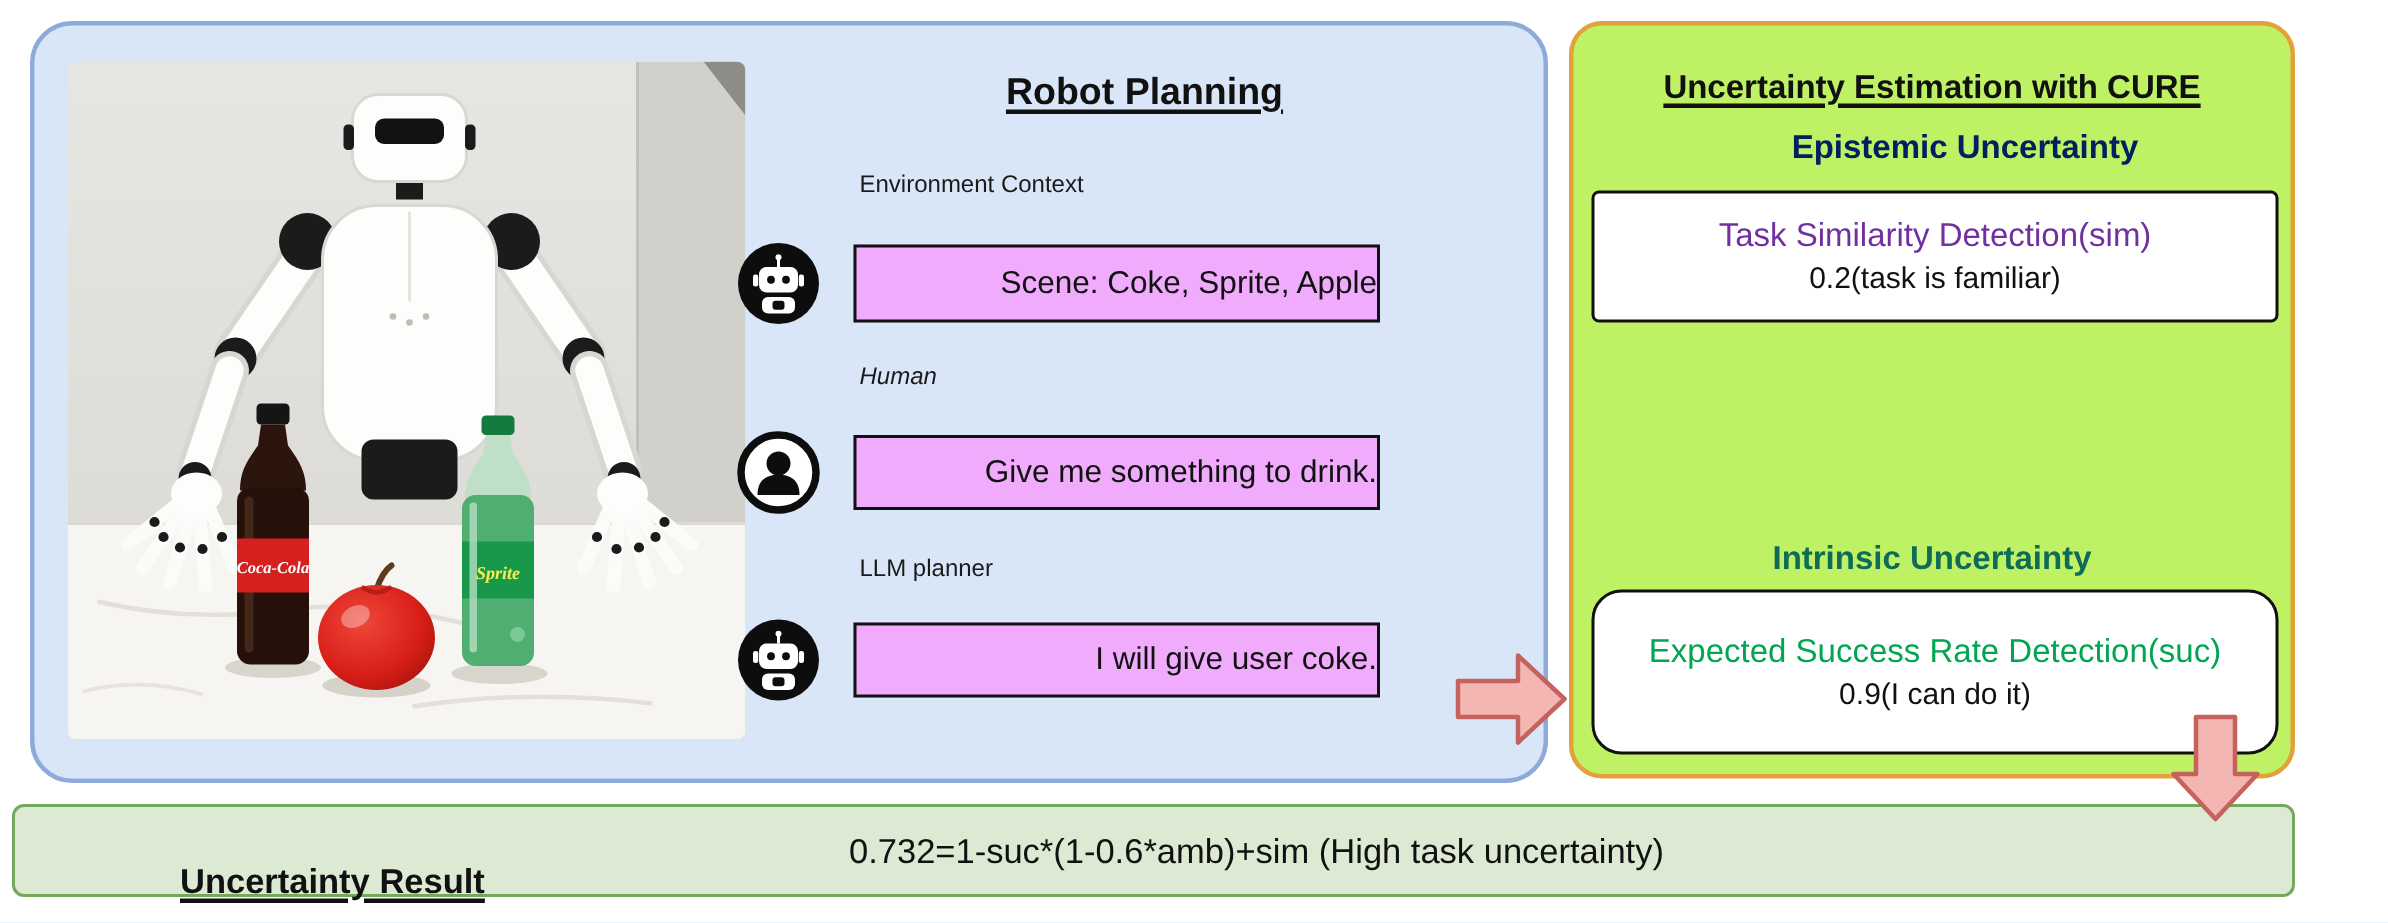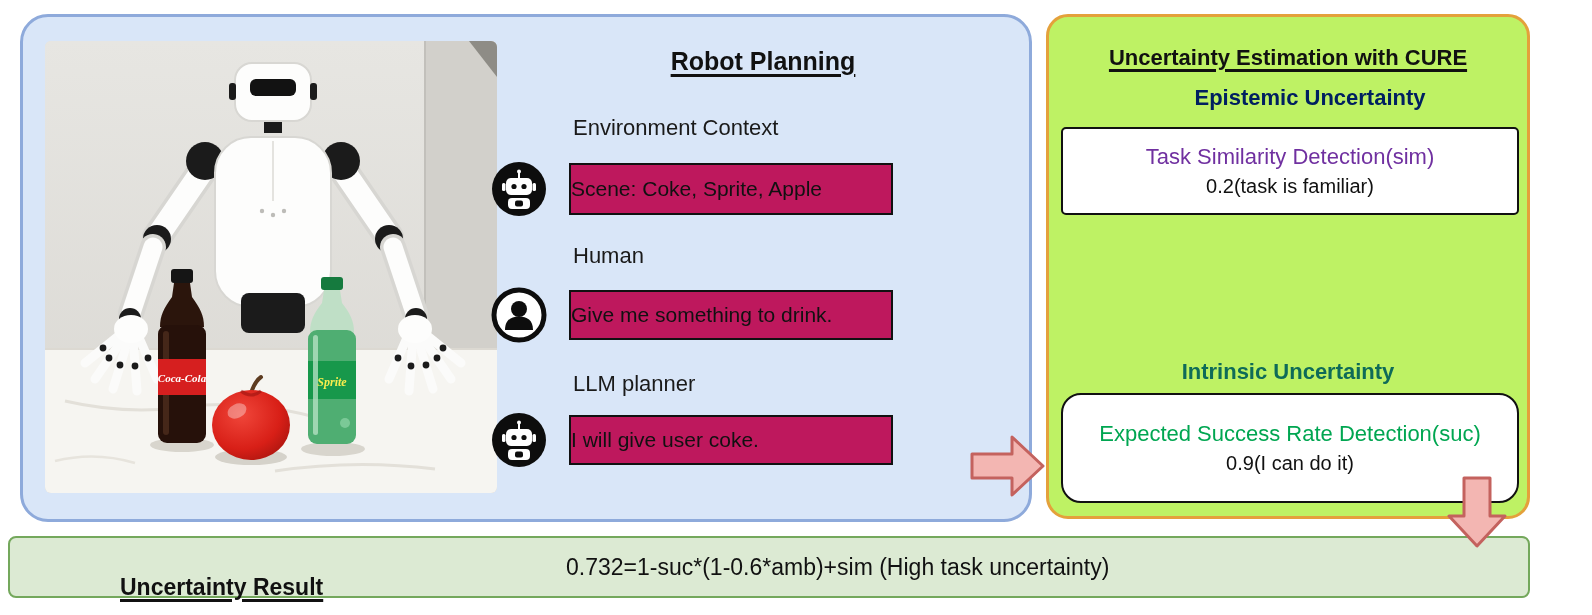--- a/index.html
+++ b/index.html
@@ -8,27 +8,27 @@
 
   .underlined { text-decoration:underline; text-decoration-thickness:2.5px; text-underline-offset:4px; }
 
   
   .left-panel { position:absolute; left:20px; top:14px; width:1012px; height:508px;
                 background:#d9e6f8; border:3px solid #8eaadb; border-radius:28px; }
   .photo { position:absolute; left:22px; top:24px; width:452px; height:452px;
            border-radius:6px; overflow:hidden; background:#e3e2de; }
   .lp-title { position:absolute; left:480px; top:30px; width:520px; text-align:center;
               font-size:25px; font-weight:bold; color:#111; }
-  .row-label { position:absolute; left:550px; font-size:22px; color:#1a1a1a; }
-  .msg-box { position:absolute; left:546px; width:324px; background:#be185d; border:2.5px solid #111;
-             display:flex; align-items:center; justify-content:flex-start; font-size:21px; }
+  .row-label { position:absolute; left:550px; font-size:16px; color:#1a1a1a; }
+  .msg-box { position:absolute; left:546px; width:351px; background:#f0abfc; border:2.5px solid #111;
+             display:flex; align-items:center; justify-content:flex-end; font-size:21px; }
   .icon-circle { position:absolute; left:468px; width:56px; height:56px; }
   .icon-circle svg { width:56px; height:56px; display:block; }
   .label1 { top:98px; }  .box1 { top:146px; height:52px; } .icon1 { top:144px; }
-  .label2 { top:226px; } .box2 { top:273px; height:50px; } .icon2 { top:270px; }
+  .label2 { top:226px;font-style:italic; } .box2 { top:273px; height:50px; } .icon2 { top:270px; }
   .label3 { top:354px; } .box3 { top:398px; height:50px; } .icon3 { top:395px; }
 
   
   .right-panel { position:absolute; left:1046px; top:14px; width:484px; height:505px;
                  background:#bef264; border:3px solid #e4a13b; border-radius:22px; }
   .rp-title { position:absolute; top:28px; left:0; width:100%; text-align:center;
               font-size:22px; font-weight:bold; color:#111; }
   .rp-heading { position:absolute; left:0; width:100%; text-align:center; font-size:22px; font-weight:bold; }
   .h-epistemic { top:68px; color:#002060;padding-left:44px; }
   .h-intrinsic { top:342px; color:#0e6b58; }

